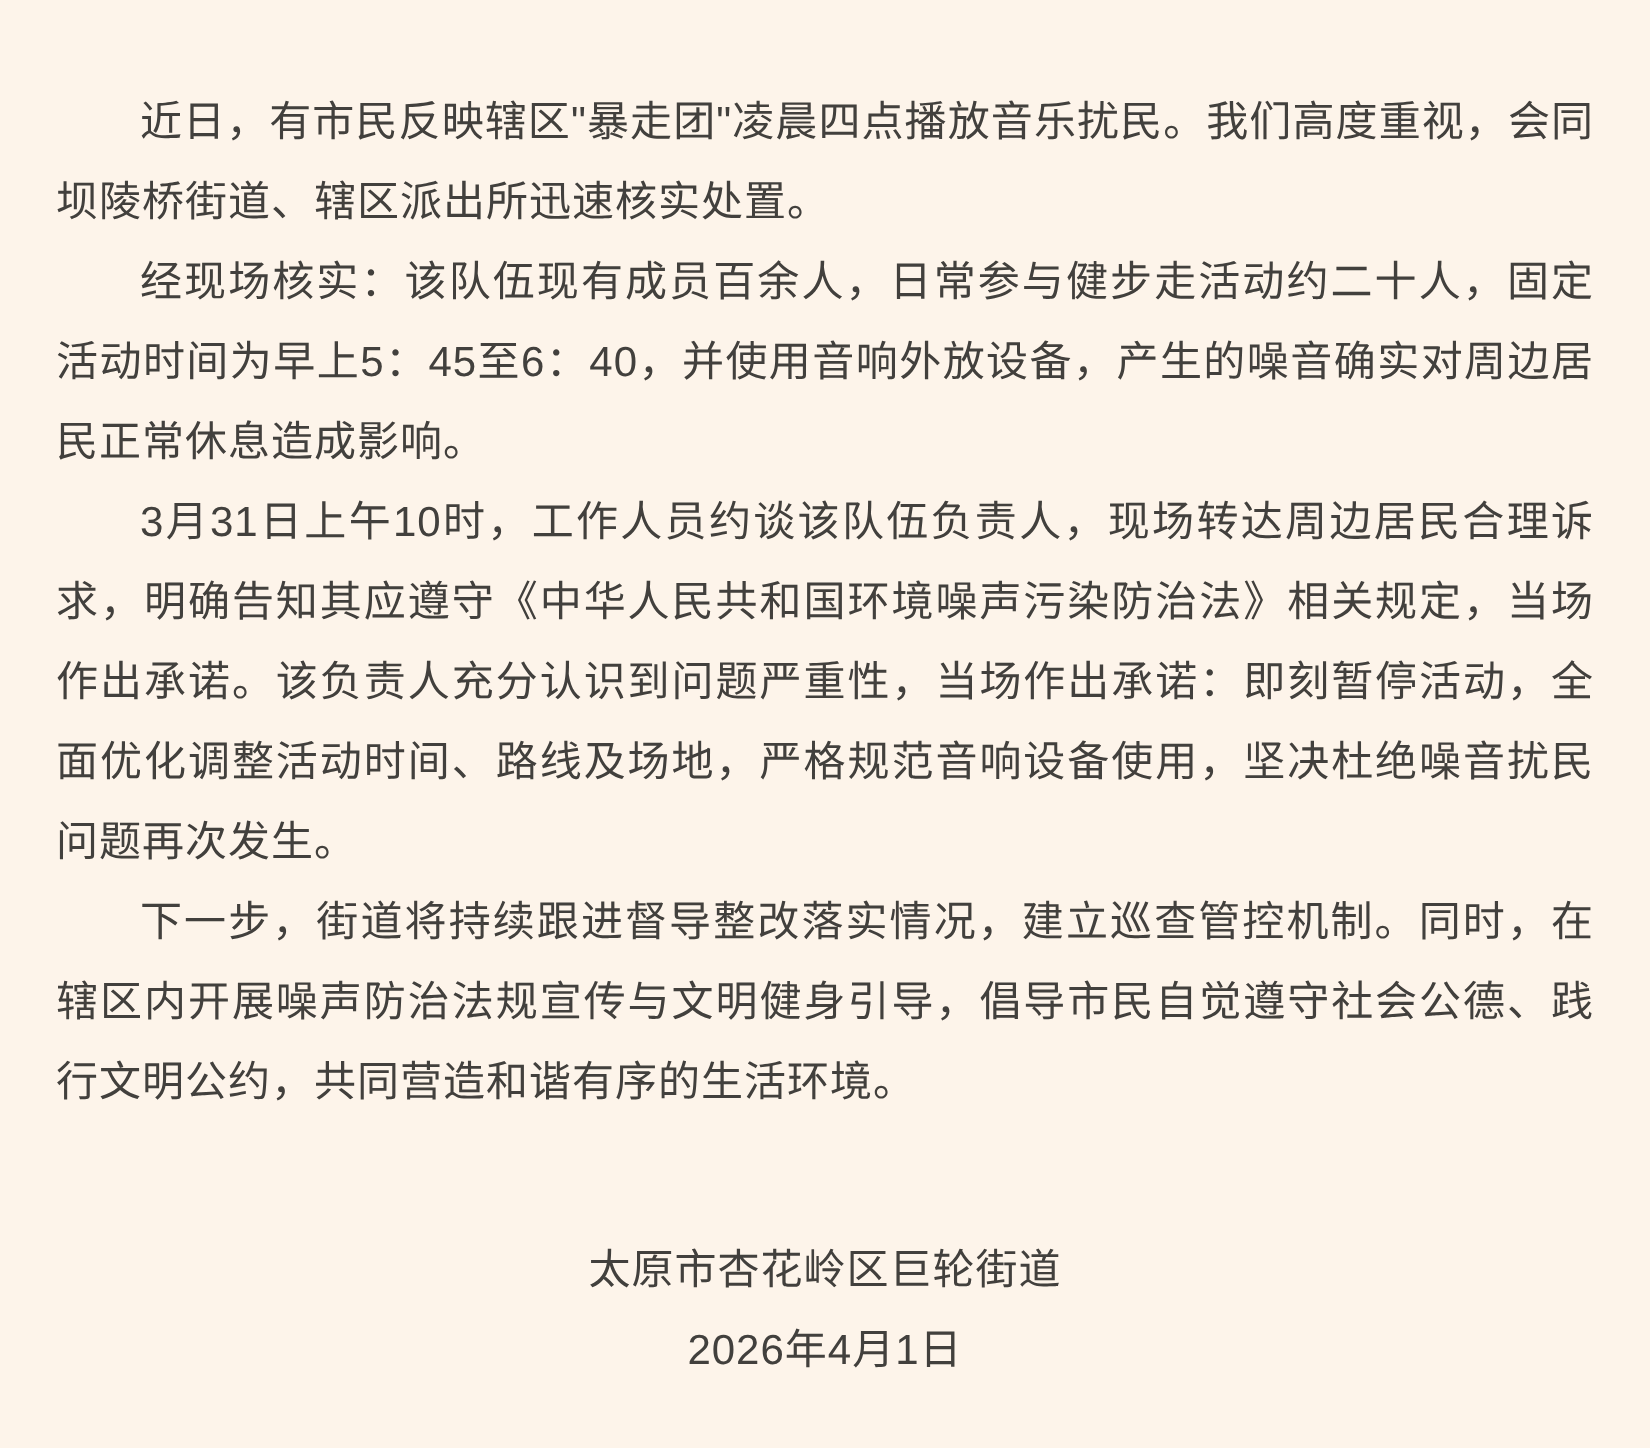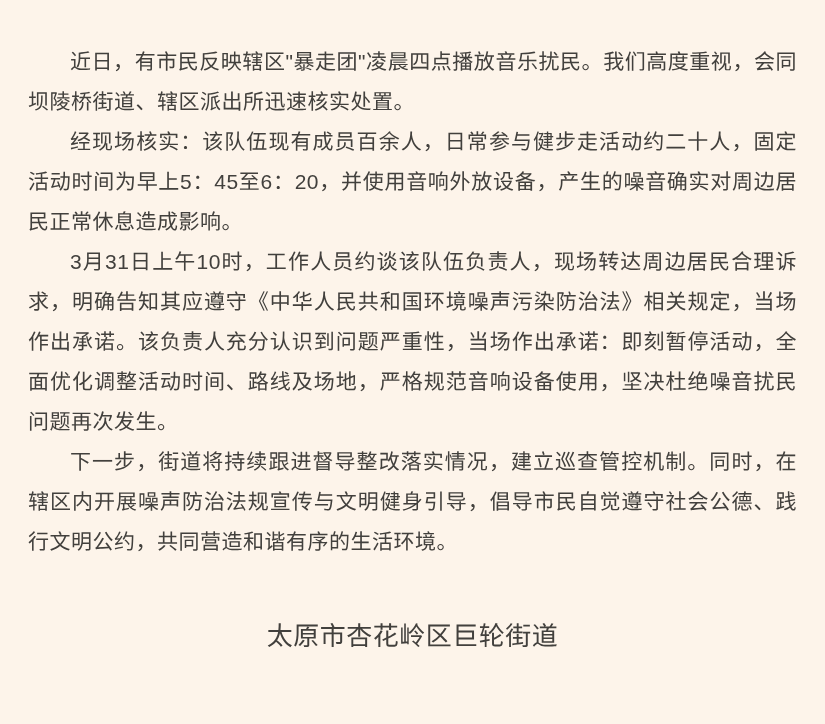--- a/index.html
+++ b/index.html
@@ -23,32 +23,33 @@
     text-align: justify;
     text-justify: inter-ideograph;
     text-indent: 2em;
     letter-spacing: 0.5px;
   }
   .signature {
     margin-top: 54px;
     text-align: center;
   }
   .signature .sig-line {
-    font-size: 26px;
+    font-size: 21px;
     line-height: 40px;
     color: #42403d;
     letter-spacing: 0.5px;
   }
 </style>
 </head>
 <body>
 
 <div class="page">
   <div class="content">
     <p>近日，有市民反映辖区"暴走团"凌晨四点播放音乐扰民。我们高度重视，会同坝陵桥街道、辖区派出所迅速核实处置。</p>
-    <p>经现场核实：该队伍现有成员百余人，日常参与健步走活动约二十人，固定活动时间为早上5：45至6：20，并使用音响外放设备，产生的噪音确实对周边居民正常休息造成影响。</p>
+    <p>经现场核实：该队伍现有成员百余人，日常参与健步走活动约二十人，固定活动时间为早上5：45至6：40，并使用音响外放设备，产生的噪音确实对周边居民正常休息造成影响。</p>
     <p>3月31日上午10时，工作人员约谈该队伍负责人，现场转达周边居民合理诉求，明确告知其应遵守《中华人民共和国环境噪声污染防治法》相关规定，当场作出承诺。该负责人充分认识到问题严重性，当场作出承诺：即刻暂停活动，全面优化调整活动时间、路线及场地，严格规范音响设备使用，坚决杜绝噪音扰民问题再次发生。</p>
     <p>下一步，街道将持续跟进督导整改落实情况，建立巡查管控机制。同时，在辖区内开展噪声防治法规宣传与文明健身引导，倡导市民自觉遵守社会公德、践行文明公约，共同营造和谐有序的生活环境。</p>
   </div>
   <div class="signature">
     <div class="sig-line">太原市杏花岭区巨轮街道</div>
+    <div class="sig-line">2026年4月1日</div>
   </div>
 </div>
 
 </body></html>

